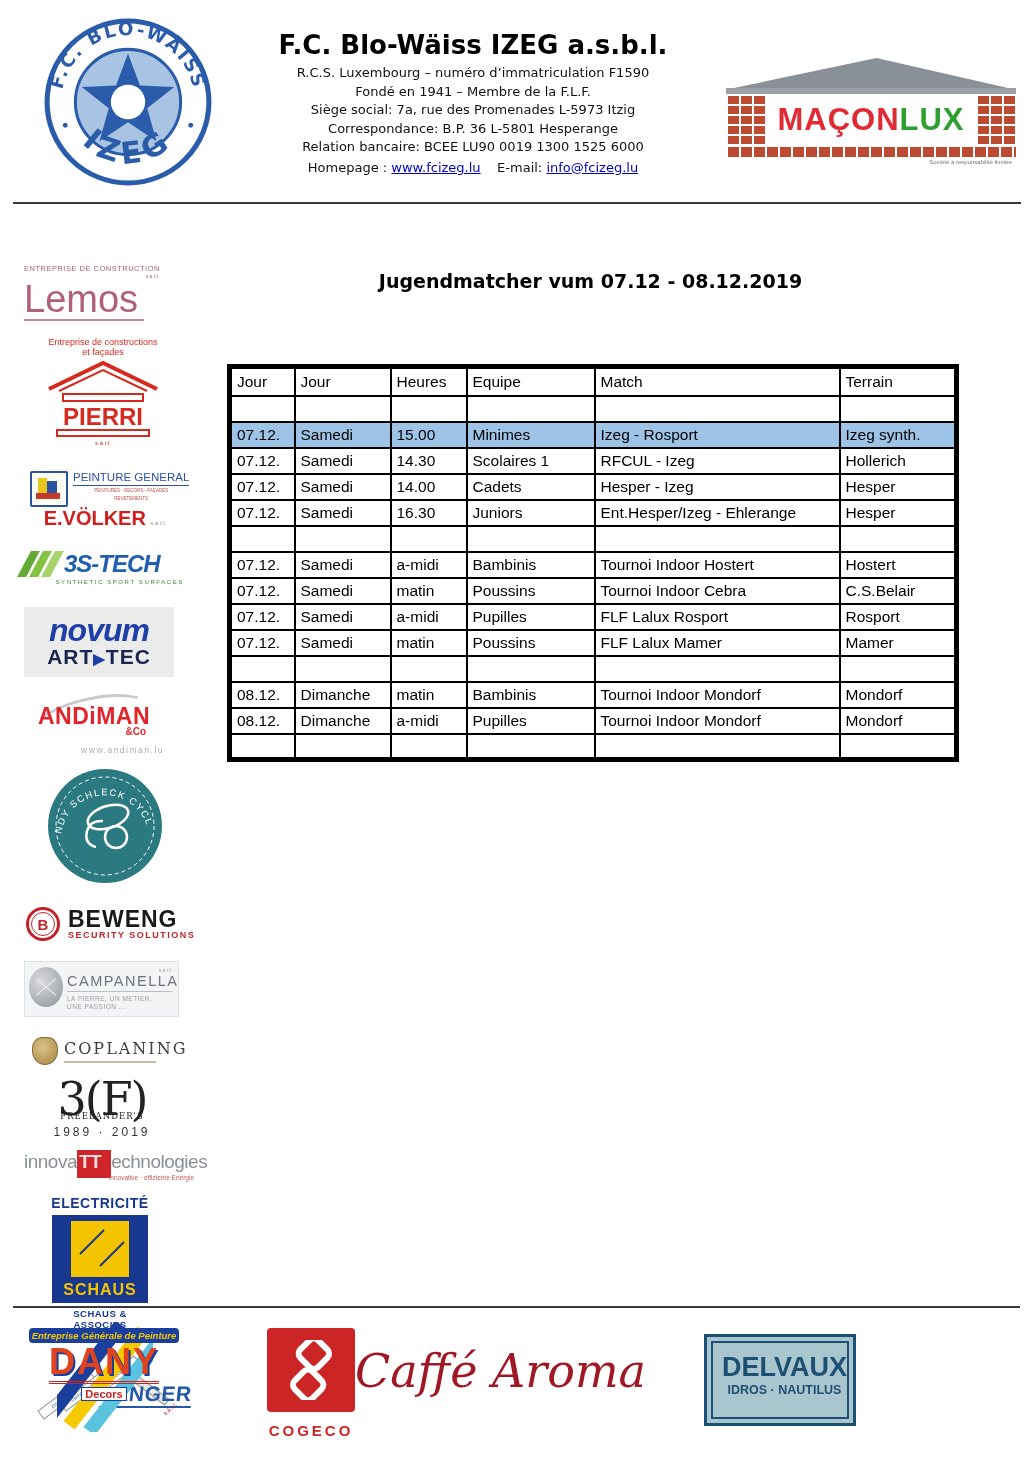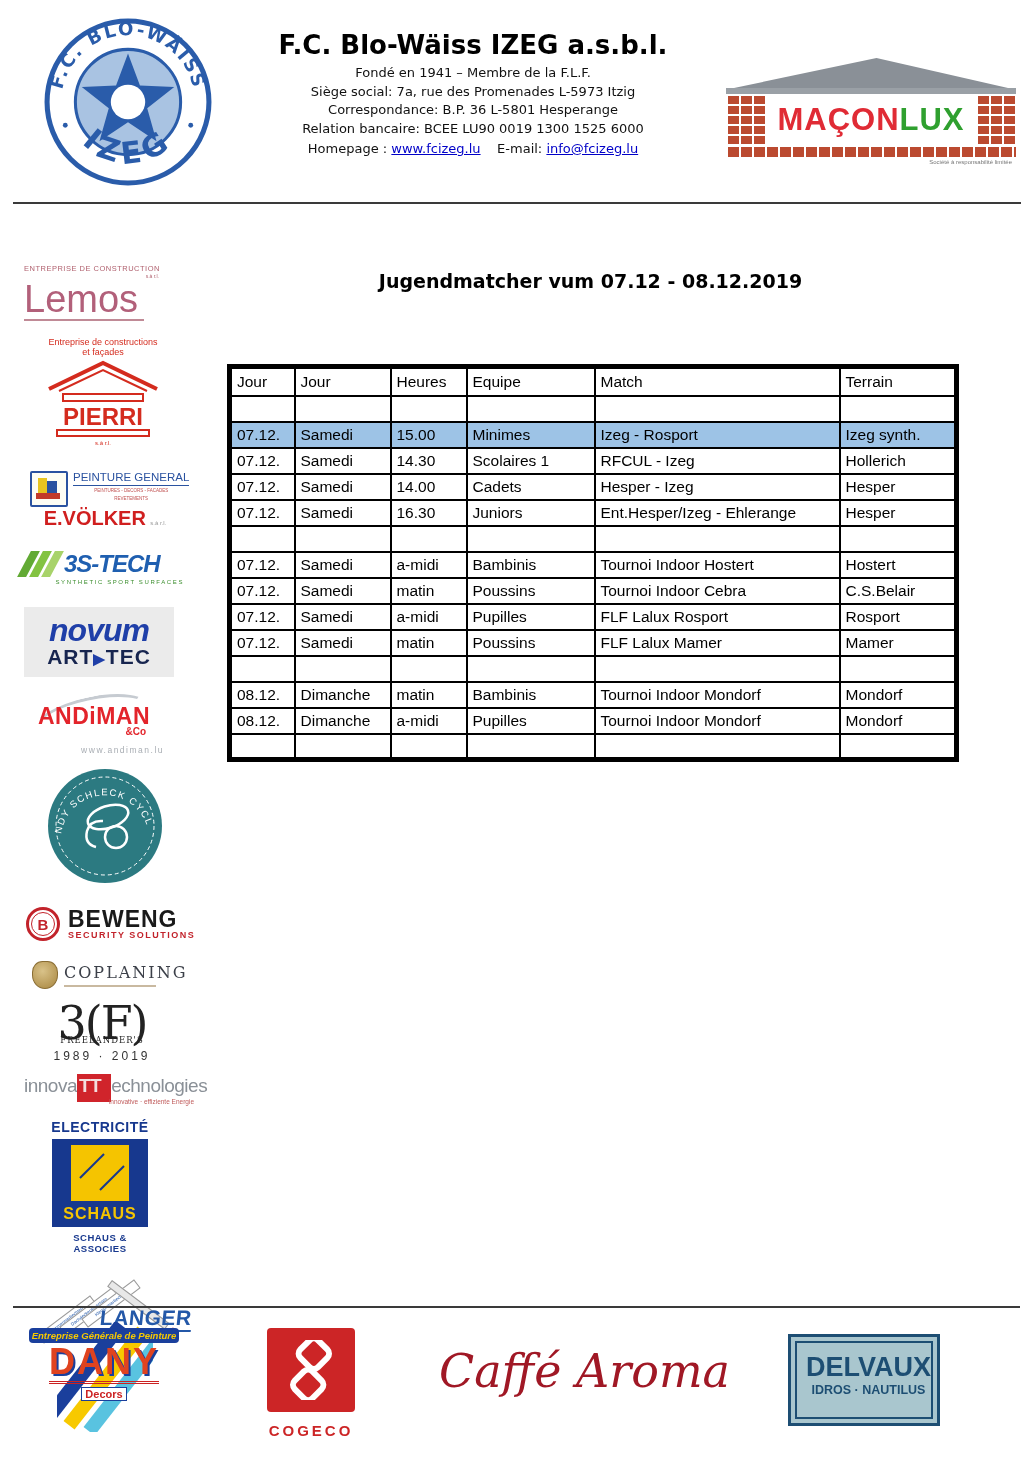--- a/index.html
+++ b/index.html
@@ -148,21 +148,21 @@
   .dany-stripes .d3 { left:62px; top:2px; background:#59c3e0; }
   .dany-banner { position:relative; background:#1a3f9c; color:#f7c900; font-size:9.5px; font-style:italic; font-weight:bold; border-radius:4px; padding:2px 2px; white-space:nowrap; }
   .dany-name { position:relative; font-size:36px; line-height:38px; font-weight:bold; color:#e0431f; text-shadow:2px 2px 0 #1a3f9c; letter-spacing:2px; }
   .dany-rule { position:relative; width:110px; margin:0 auto; border-top:3px double #cc2222; }
   .dany-sub { position:relative; display:inline-block; font-size:11px; font-weight:bold; color:#cc2222; border:1px solid #1a3f9c; padding:0 3px; margin-top:2px; background:#fff; }
   
   .cogeco { margin-left:88px; text-align:center; }
   .cogeco-box { width:88px; height:84px; background:#cc2526; border-radius:4px; display:flex; align-items:center; justify-content:center; }
   .cogeco-name { font-size:15px; font-weight:bold; color:#cc2526; letter-spacing:3px; margin-top:10px; }
   
-  .caffe { margin-left:84px; margin-top:16px; font-family:"DejaVu Serif", serif; font-style:italic; font-size:46px; color:#a01825; white-space:nowrap; }
+  .caffe { margin-top:16px; font-family:"DejaVu Serif", serif; font-style:italic; font-size:46px; color:#a01825; white-space:nowrap; }
   
   .delvaux { margin-left:58px; margin-top:6px; width:152px; height:92px; background:#a9c6ce; border:3px solid #1d4e73; padding:4px; }
   .delvaux-inner { width:100%; height:100%; border:2px solid #1d4e73; text-align:center; padding-top:10px;padding-left:9px; }
   .delvaux-name { font-size:27px; font-weight:bold; color:#1d4e73; letter-spacing:0px; line-height:28px; font-stretch:condensed; }
   .delvaux-sub { font-size:12.5px; font-weight:bold; color:#1d4e73; margin-top:2px; }
 </style>
 </head>
 <body>
 
 <div class="page">
@@ -184,20 +184,21 @@
         <text font-size="30" font-weight="bold" fill="#2a5caa" letter-spacing="6" font-family="DejaVu Sans, sans-serif">
           <textPath href="#arcBot" startOffset="50%" text-anchor="middle">IZEG</textPath>
         </text>
         <circle cx="23" cy="108" r="2.4" fill="#2a5caa"></circle>
         <circle cx="147" cy="108" r="2.4" fill="#2a5caa"></circle>
       </svg>
     </div>
 
     <div class="header-center">
       <div class="club-name">F.C. Blo-Wäiss IZEG a.s.b.l.</div>
+      <div class="info-line">R.C.S. Luxembourg – numéro d’immatriculation F1590</div>
       <div class="info-line">Fondé en 1941 – Membre de la F.L.F.</div>
       <div class="info-line">Siège social: 7a, rue des Promenades  L-5973 Itzig</div>
       <div class="info-line">Correspondance: B.P. 36  L-5801 Hesperange</div>
       <div class="info-line">Relation bancaire: BCEE LU90 0019 1300 1525 6000</div>
       <div class="links-line">
         <span>Homepage :</span>
         <a href="#">www.fcizeg.lu</a>
         &nbsp;&nbsp;
         <span>E-mail:</span>
         <a href="#">info@fcizeg.lu</a>
@@ -309,20 +310,28 @@
       <div class="beweng">
         <div class="beweng-icon">
           <span class="beweng-b">B</span>
         </div>
         <div class="beweng-text">
           <div class="beweng-name">BEWENG</div>
           <div class="beweng-sub">SECURITY SOLUTIONS</div>
         </div>
       </div>
 
+      <div class="campanella">
+        <div class="campanella-stone"></div>
+        <div class="campanella-srl">s.à r.l.</div>
+        <div class="campanella-name">CAMPANELLA</div>
+        <div class="campanella-tag">
+          <span>LA PIERRE, UN METIER,</span><br><span>UNE PASSION ...</span>
+        </div>
+      </div>
 
       <div class="coplaning">
         <div class="coplaning-crest"></div>
         <div class="coplaning-text">
           <div class="coplaning-name">COPLANING</div>
           <div class="coplaning-bar"></div>
         </div>
       </div>
 
       <div class="freelanders">

